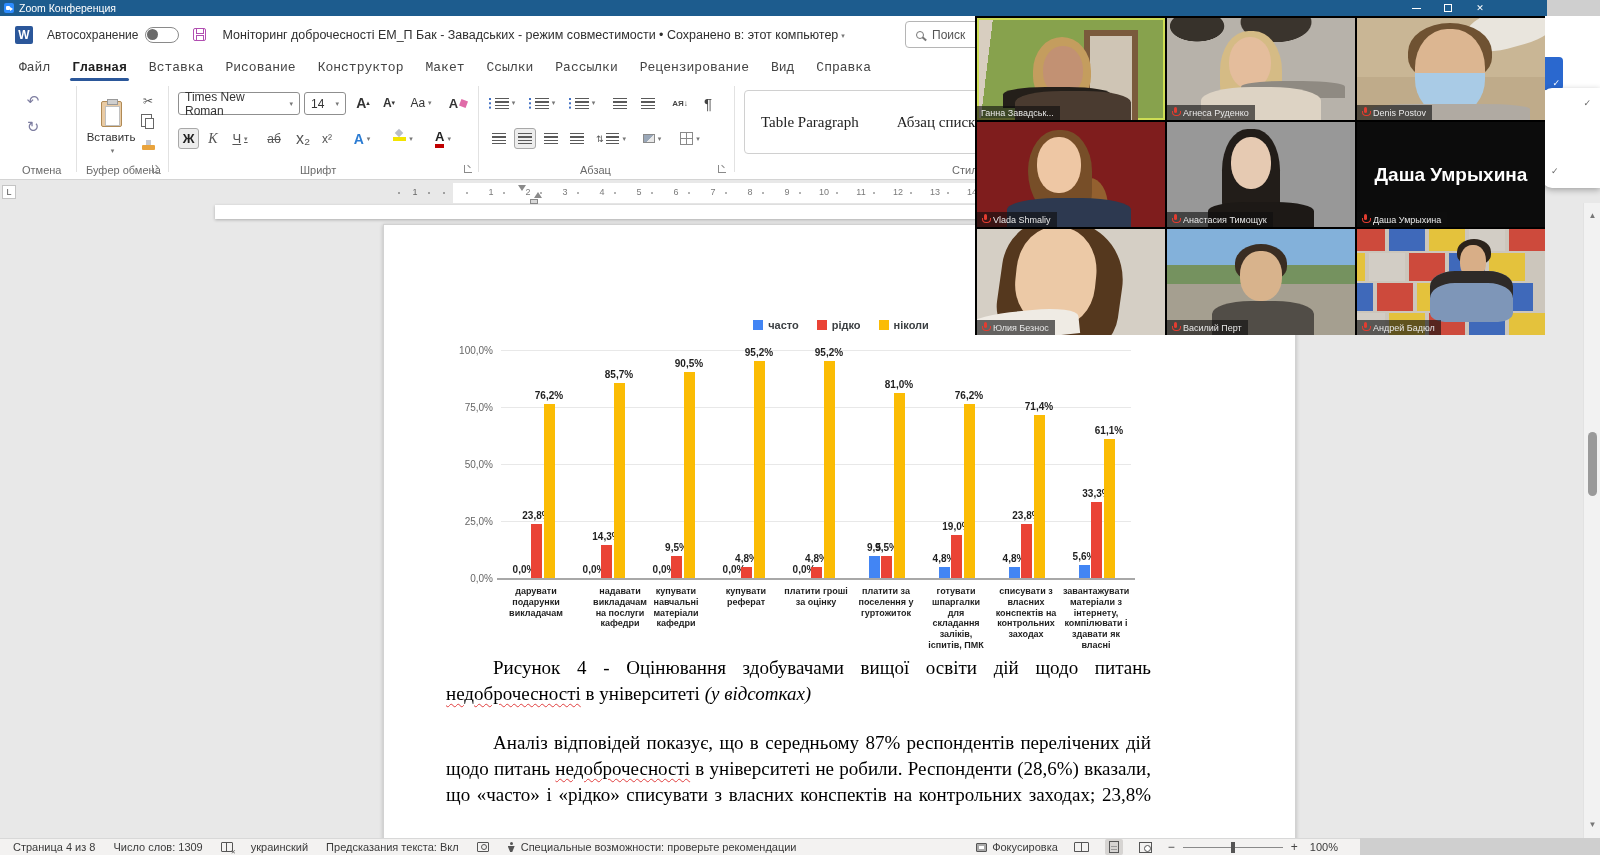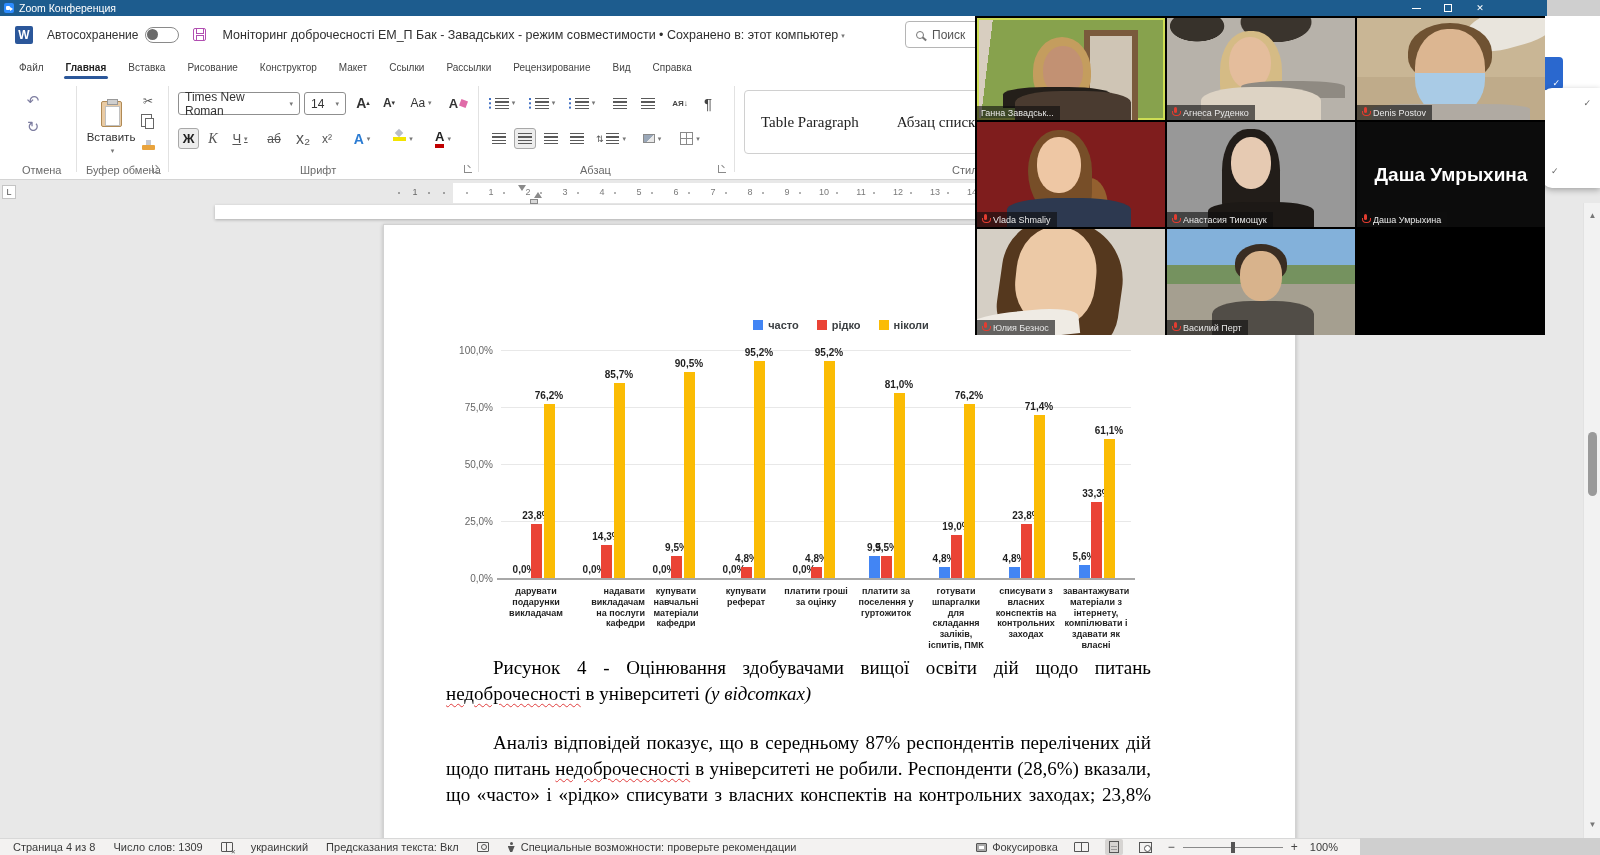--- a/index.html
+++ b/index.html
@@ -27,21 +27,21 @@
   .floppy::before { content:""; position:absolute; left:2px; top:0px; width:6px; height:4px; border:1px solid #b14eb1; border-top:none; }
   .floppy::after { content:""; position:absolute; left:2px; bottom:0px; width:6px; height:4px; border:1px solid #b14eb1; border-bottom:none; }
   .doc-title { font-size:12.5px; color:#2f2f2f; white-space:nowrap; }
   .dd::after { content:"▾"; font-size:7px; color:#777; margin-left:3px; vertical-align:1px; }
   .searchbox { position:absolute; left:905px; top:5px; width:210px; height:27px; border:1px solid #b5b5b5; border-radius:4px; background:#fff; display:flex; align-items:center; gap:8px; padding:0 10px; font-size:12px; color:#555; }
   .lens { width:8px; height:8px; border:1.5px solid #777; border-radius:50%; position:relative; flex:0 0 auto; }
   .lens::after { content:""; position:absolute; width:5px; height:1.5px; background:#777; right:-4px; bottom:-2px; transform:rotate(42deg); }
 
   
   .ribbon-tabs { position:absolute; left:0; top:53px; width:1600px; height:29px; background:#fff; display:flex; align-items:center; padding-left:8px; z-index:1; }
-  .rtab { font-size:10px; color:#444; padding:5px 11px; position:relative; white-space:nowrap; }
+  .rtab { font-size:13px; color:#444; padding:5px 11px; position:relative; white-space:nowrap;font-family:Liberation Mono, monospace; }
   .rtab.active { color:#1f1f1f; font-weight:bold; }
   .rtab.active::after { content:""; position:absolute; left:9px; right:9px; bottom:-1px; height:3px; background:#2b579a; border-radius:2px; }
 
   
   .ribbon { position:absolute; left:0; top:82px; width:1600px; height:98px; background:#fff; border-bottom:1px solid #d4d4d4; z-index:1; font-size:12px; color:#444; }
   .rsep { position:absolute; top:4px; width:1px; height:86px; background:#e2e2e2; }
   .glabel { position:absolute; bottom:3px; font-size:11px; color:#6a6a6a; white-space:nowrap; }
   .dlg { position:absolute; bottom:6px; width:8px; height:8px; border-left:1px solid #8a8a8a; border-bottom:1px solid #8a8a8a; }
   .dlg::after { content:""; position:absolute; right:1px; top:1px; width:4px; height:1px; background:#8a8a8a; transform:rotate(45deg); }
   .rbtn { position:absolute; display:flex; align-items:center; justify-content:center; color:#555; }
@@ -512,21 +512,21 @@
             <div class="bar" style="left: 17.5px; height: 12.768px; background: rgb(66, 133, 244);"></div>
             <div class="vlab" style="left: 1px; bottom: 15.768px;">5,6%</div>
             <div class="bar" style="left: 30px; height: 75.924px; background: rgb(234, 67, 53);"></div>
             <div class="vlab" style="left: 13.5px; bottom: 78.924px;">33,3%</div>
             <div class="bar" style="left: 42.5px; height: 139.308px; background: rgb(251, 188, 4);"></div>
             <div class="vlab" style="left: 26px; bottom: 142.308px;">61,1%</div>
           </div>
         </div>
       <div class="cats">
           <div class="cat" style="left: 0px;">дарувати подарунки викладачам</div>
-          <div class="cat" style="left: 76px; text-align: right;">надавати викладачам на послуги кафедри</div>
+          <div class="cat" style="left: 84px;">надавати викладачам на послуги кафедри</div>
           <div class="cat" style="left: 140px;">купувати навчальні матеріали кафедри</div>
           <div class="cat" style="left: 210px;">купувати реферат</div>
           <div class="cat" style="left: 280px;">платити гроші за оцінку</div>
           <div class="cat" style="left: 350px;">платити за поселення у гуртожиток</div>
           <div class="cat" style="left: 420px;">готувати шпаргалки для складання заліків, іспитів, ПМК</div>
           <div class="cat" style="left: 490px;">списувати з власних конспектів на контрольних заходах</div>
           <div class="cat" style="left: 560px;">завантажувати матеріали з інтернету, компілювати і здавати як власні</div>
         </div>
     </div>
 
@@ -615,20 +615,29 @@
           <span class="pname">Юлия Безнос</span>
         </div>
       </div>
       <div class="tile t-vasiliy">
         <i class="hair"></i>
         <i class="head"></i>
         <i class="bod"></i>
         <div class="plabel">
           <span class="mic"></span>
           <span class="pname">Василий Перт</span>
+        </div>
+      </div>
+      <div class="tile t-andrey">
+        <i class="hair"></i>
+        <i class="head"></i>
+        <i class="bod"></i>
+        <div class="plabel">
+          <span class="mic"></span>
+          <span class="pname">Андрей Бадюл</span>
         </div>
       </div>
     </div>
 
   <div class="zoom-titlebar">
     <span class="zoom-app-icon"></span>
     <span>Zoom Конференция</span>
     <div class="win-controls" style="left:1400px;">
       <span class="win-btn">
           <span class="wb-min-glyph"></span>

